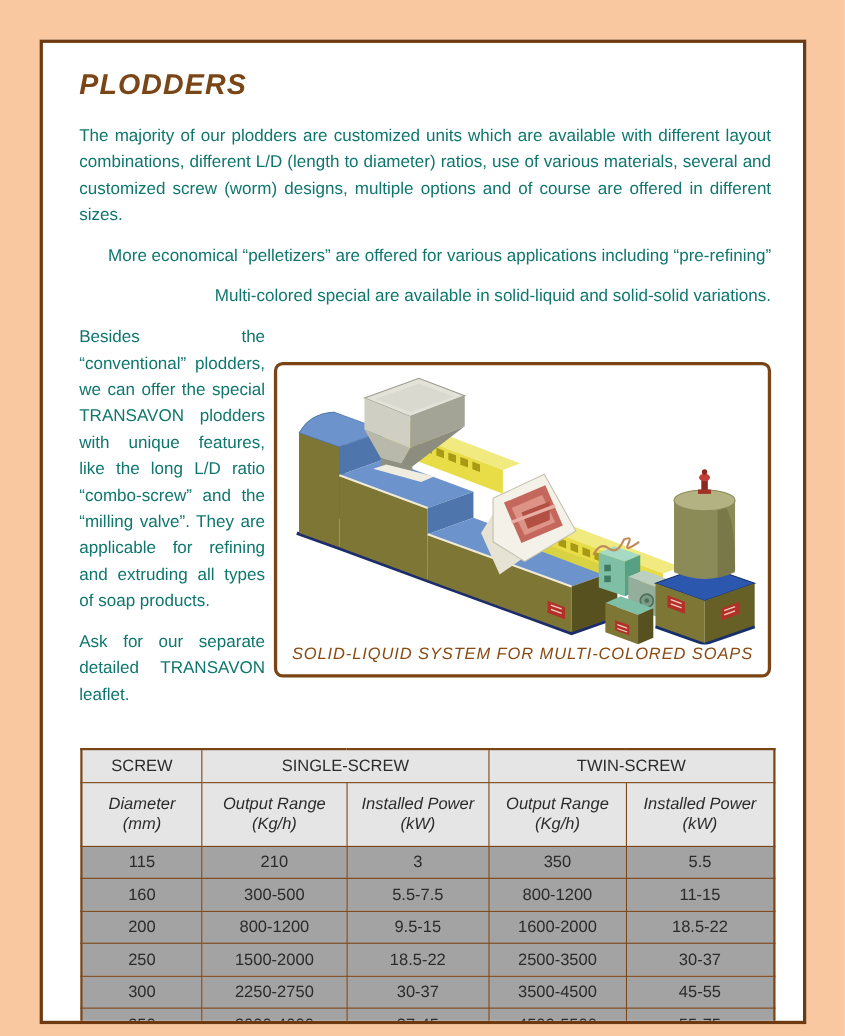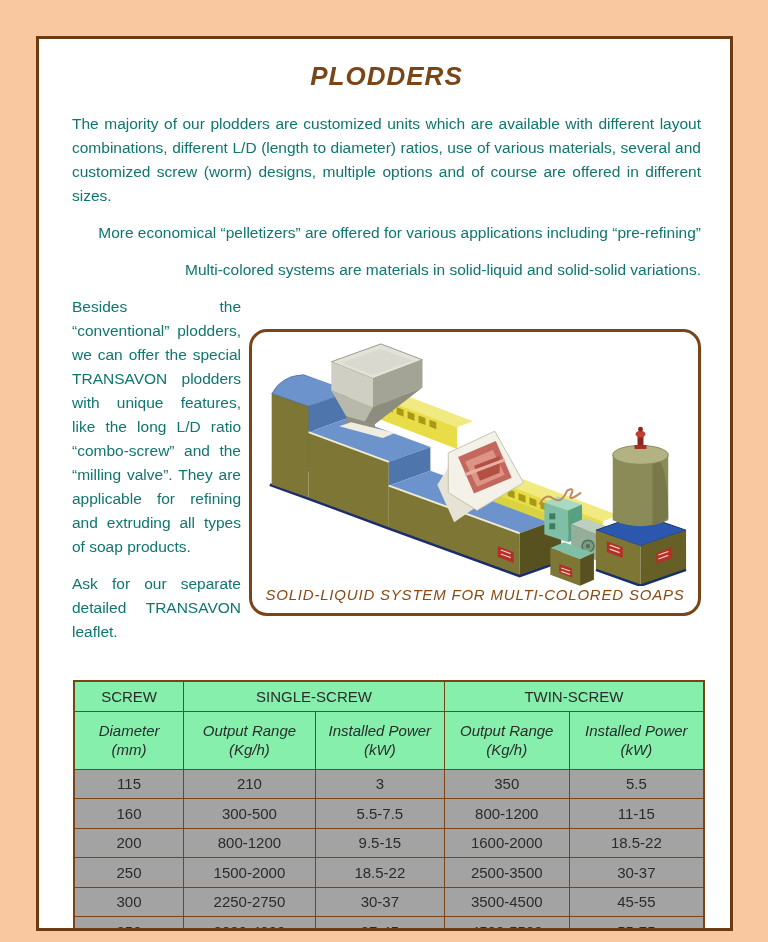--- a/index.html
+++ b/index.html
@@ -12,42 +12,42 @@
   }
   .sheet {
     position:absolute;
     left:36px; top:36px; right:35px; bottom:11px;
     background:#ffffff;
     border:3px solid #6e3a12;
     padding:16px 29px 10px 33px;
     overflow:hidden;
   }
   h1.title {
-    text-align:center;
+    text-align:left;
     font-size:26px;
     font-style:italic;
     font-weight:bold;
     letter-spacing:1px;
     color:#7a4517;
     margin:6px 0 20px 0;
   }
   p.para {
     font-size:15.5px;
     line-height:24px;
     color:#0f766e;
     text-align:justify;
     margin:0 0 13px 0;
   }
   p.oneline { white-space:nowrap; text-align:right; }
   .figure {
     float:right;
     width:452px;
     margin:34px 0 0 8px;
     border:3px solid #7b4415;
-    border-radius:18px;
+    border-radius:8px;
     background:#fff;
     padding:4px 2px 6px 2px;
   }
   .figure svg { display:block; width:100%; height:auto; }
   .figure .caption {
     display:block;
     text-align:center;
     font-size:15px;
     font-style:italic;
     letter-spacing:0.8px;
@@ -63,35 +63,35 @@
     table-layout:fixed;
   }
   table.spec th, table.spec td {
     border:1.6px solid #7b4415;
     text-align:center;
     vertical-align:middle;
     font-weight:normal;
     font-size:15px;
     color:#2b2b2b;
   }
-  table.spec th { background:#86efac;text-align:center; }
+  table.spec th { background:#e5e5e5;text-align:center; }
   tr.group-row th { height:30px; }
   tr.colhead-row th { height:58px; white-space:pre-line; line-height:19px;font-style:italic; }
   table.spec td { background:#a3a3a3; height:29.5px; }
 </style>
 </head>
 <body>
 
 <div class="sheet">
 
   <h1 class="title">PLODDERS</h1>
 
   <p class="para">The majority of our plodders are customized units which are available with different layout combinations, different L/D (length to diameter) ratios, use of various materials, several and customized screw (worm) designs, multiple options and of course are offered in different sizes.</p>
   <p class="para oneline">More economical “pelletizers” are offered for various applications including “pre-refining”</p>
-  <p class="para oneline">Multi-colored systems are materials in solid-liquid and solid-solid variations.</p>
+  <p class="para oneline">Multi-colored special are available in solid-liquid and solid-solid variations.</p>
 
   <div class="figure">
     <svg viewBox="0 0 446 252" aria-hidden="true">
       <g>
 
         <polyline points="16,150 55,164 136,194 268,242 311,227" fill="none" stroke="#1d2d6b" stroke-width="3"></polyline>
 
         <path d="M18,150 L60,135 L60,43 L50,39 Q28,40 18,58 Z" fill="#6e682c"></path>
 
         <path d="M18,150 L55,163 L55,71 L18,58 Z" fill="#7d7634"></path>

